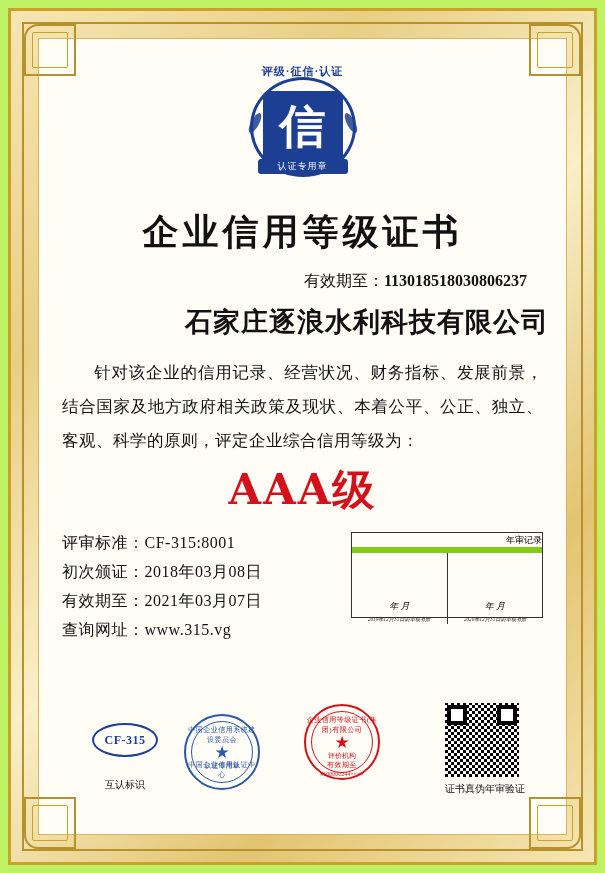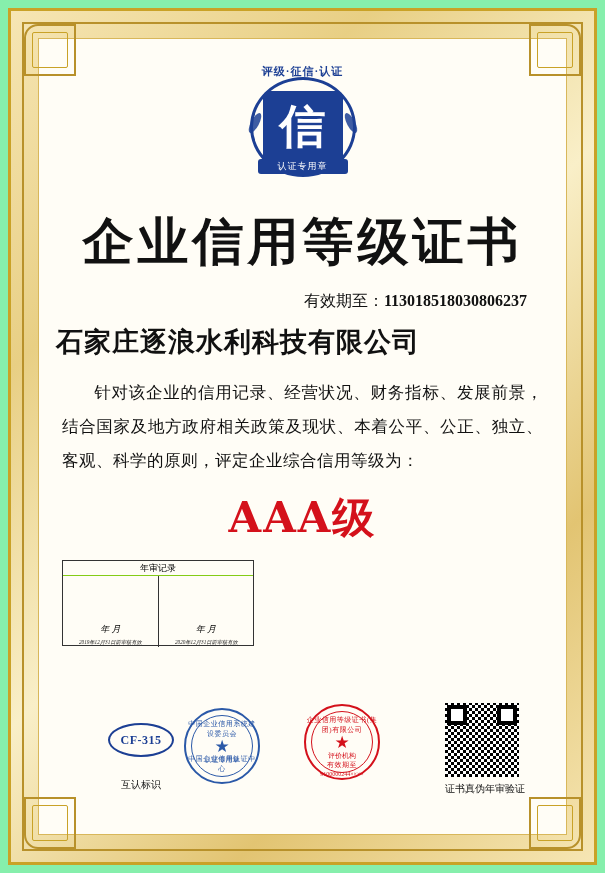--- a/index.html
+++ b/index.html
@@ -10,21 +10,21 @@
   body {
     width: 605px;
     height: 873px;
     font-family: "Liberation Serif", serif;
     overflow: hidden;
   }
   .certificate {
     position: relative;
     width: 605px;
     height: 873px;
-    background: #86efac;
+    background: #bef264;
     box-sizing: border-box;
   }
   
   .border-outer {
     position: absolute;
     left: 8px; top: 8px; right: 8px; bottom: 8px;
     border: 3px solid #c9a227;
     background: linear-gradient(135deg,#f6e6b4 0%,#e8cf84 25%,#f9efc8 50%,#e2c472 75%,#f6e6b4 100%);
     box-sizing: border-box;
   }
@@ -131,58 +131,58 @@
     width: 8px; height: 22px;
     border-radius: 50% 50% 50% 50%;
     background: #1c3f94;
     opacity: .85;
   }
 
   
   .main-title {
     margin-top: 16px;
     text-align: center;
-    font-size: 51px;
+    font-size: 36px;
     letter-spacing: 4px;
     font-weight: bold;
     color: #111;
     font-family: "DejaVu Serif", serif;
   }
   .code-line {
     margin-top: 14px;
     text-align: right;
     padding-right: 22px;
     font-size: 16px;
     color: #111;
   }
   .code-line .code-val {
     font-weight: bold;
     font-family: "Liberation Serif", serif;
   }
   .company {
     margin-top: 12px;
-    text-align: left;
+    text-align: right;
     font-size: 27px;
     font-weight: bold;
     letter-spacing: 1px;
     color: #111;
     font-family: "DejaVu Serif", serif;
   }
   .body-text {
     margin-top: 16px;
     font-size: 16.5px;
     line-height: 34px;
     color: #111;
     text-align: justify;
     padding: 0 6px;
     letter-spacing: 0.5px;
   }
   .body-text .indent { display: inline-block; width: 32px; }
   .grade {
-    margin-top: 12px;
+    margin-top: 4px;
     text-align: center;
     color: #d4111b;
     font-size: 42px;
     font-weight: bold;
     letter-spacing: 2px;
     font-family: "DejaVu Serif", serif;
   }
 
   
   .detail-row {
@@ -200,22 +200,22 @@
   .review-box {
     width: 192px;
     height: 86px;
     margin-top: 4px;
     border: 1px solid #333;
     box-sizing: border-box;
     position: relative;
   }
   .review-title {
     font-size: 9px;
-    text-align: center;
-    border-bottom: 1px solid #84cc16;
+    text-align: right;
+    border-bottom: 6px solid #84cc16;
     line-height: 14px;
     height: 14px;
   }
   .review-cells {
     display: flex;
     height: 71px;
   }
   .review-cell {
     flex: 1;
     position: relative;
@@ -372,43 +372,49 @@
       <span>有效期至：</span><span class="code-val">113018518030806237</span>
     </div>
 
     <div class="company">石家庄逐浪水利科技有限公司</div>
 
     <div class="body-text"><span class="indent"></span><span>针对该企业的信用记录、经营状况、财务指标、发展前景，结合国家及地方政府相关政策及现状、本着公平、公正、独立、客观、科学的原则，评定企业综合信用等级为：</span></div>
 
     <div class="grade">AAA级</div>
 
     <div class="detail-row">
+      <div class="details">
+        <div>评审标准：CF-315:8001</div>
+        <div>初次颁证：2018年03月08日</div>
+        <div>有效期至：2021年03月07日</div>
+        <div>查询网址：www.315.vg</div>
+      </div>
       <div class="review-box">
         <div class="review-title">年审记录</div>
         <div class="review-cells">
           <div class="review-cell">
             <div class="cell-ym">年  月</div>
             <div class="cell-note">2019年12月31日前审核有效</div>
           </div>
           <div class="review-cell">
             <div class="cell-ym">年  月</div>
             <div class="cell-note">2020年12月31日前审核有效</div>
           </div>
         </div>
       </div>
     </div>
 
     <div class="seals">
 
-      <div class="seal" style="left:52px; top:24px;font-family:Liberation Serif, serif;">
+      <div class="seal" style="left:36px; top:24px;font-family:Liberation Serif, serif;">
         <div class="seal-oval">CF-315</div>
         <div class="seal-caption">互认标识</div>
       </div>
 
-      <div class="seal" style="left:128px; top:9px;">
+      <div class="seal" style="left:128px; top:15px;">
         <div class="seal-round blue">
           <div class="ring"></div>
           <div class="arc-top">中国企业信用系统建设委员会</div>
           <div class="star">★</div>
           <div class="mid-label">认证专用章</div>
           <div class="arc-bottom">中国企业信用认证中心</div>
         </div>
       </div>
 
       <div class="seal" style="left:248px; top:5px;">

